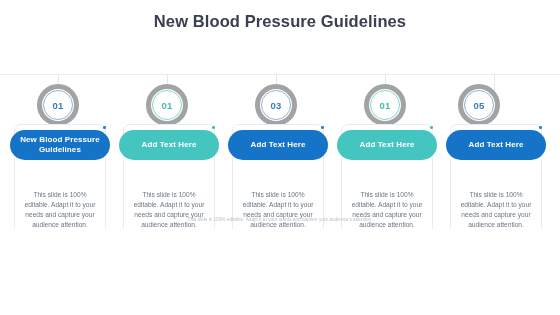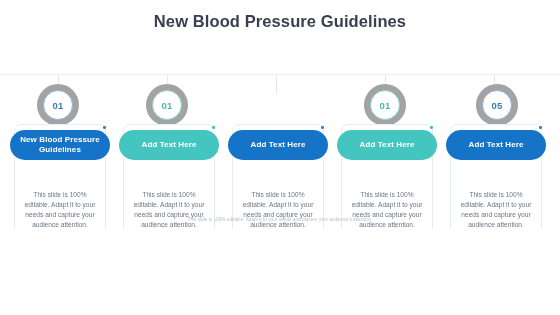--- a/index.html
+++ b/index.html
@@ -28,21 +28,21 @@
   .drop{
     position:absolute;top:74px;width:1px;height:20px;
     background:#e4e9ef;
   }
 
   
   .numwrap{
     position:absolute;top:84px;
     width:42px;height:42px;
     border-radius:50%;
-    border:7px solid #a3a3a3;
+    border:5px solid #a3a3a3;
     box-sizing:border-box;
     background:#fff;
   }
   .numinner{
     position:absolute;left:50%;top:50%;
     transform:translate(-50%,-50%);
     width:30px;height:30px;border-radius:50%;
     box-sizing:border-box;
     border:1px solid #9fb6cc;
     background:#fff;
@@ -174,20 +174,23 @@
         <rect x="5.8" y="0" width="1.4" height="2" fill="#fff"></rect>
         <rect x="5.8" y="7.2" width="1.4" height="2" fill="#fff"></rect>
         <rect x="1.9" y="3.9" width="2" height="1.4" fill="#fff"></rect>
         <rect x="9.1" y="3.9" width="2" height="1.4" fill="#fff"></rect>
         <rect x="9.2" y="6.6" width="9.6" height="7" rx="1" fill="#fff"></rect>
         <path d="M11.8 6.6v-1.4a1 1 0 0 1 1-1h2.4a1 1 0 0 1 1 1v1.4" fill="none" stroke="#fff" stroke-width="1.3"></path>
       </svg>
     </span>
   </div>
 
+  <div class="numwrap" style="left:255px;">
+    <div class="numinner blue">03</div>
+  </div>
   <div class="card" style="left:232px;"></div>
   <div class="dot" style="left:321px;"></div>
   <div class="pill blue" style="left:228px;">
     <span>Add Text Here</span>
   </div>
   <div class="body" style="left:232px;">This slide is 100% editable. Adapt it to your needs and capture your audience attention.</div>
   <div class="arch blue" style="left:257px;top:251px;">
     <span>
       <svg width="20" height="15" viewBox="0 0 20 15">
         <rect x="4.2" y="0.4" width="1.3" height="2.2" fill="#fff"></rect>
@@ -220,21 +223,21 @@
         <path d="M3.2 4.6 L3.2 1 L6 3 L10 0.4 L14 3 L16.8 1 L16.8 4.6 Z" fill="#fff"></path>
         <rect x="3.2" y="5.4" width="13.6" height="1.5" fill="#fff"></rect>
         <rect x="4.4" y="7.9" width="11.2" height="6.6" rx="0.8" fill="#fff"></rect>
         <rect x="6.2" y="9.5" width="7.6" height="0.85" fill="#45c5c0"></rect>
         <rect x="6.2" y="11.1" width="7.6" height="0.85" fill="#45c5c0"></rect>
         <rect x="6.2" y="12.7" width="5" height="0.85" fill="#45c5c0"></rect>
       </svg>
     </span>
   </div>
 
-  <div class="numwrap" style="left:476px;">
+  <div class="numwrap" style="left:458px;">
     <div class="numinner blue">05</div>
   </div>
   <div class="card" style="left:450px;"></div>
   <div class="dot" style="left:539px;"></div>
   <div class="pill blue" style="left:446px;">
     <span>Add Text Here</span>
   </div>
   <div class="body" style="left:450px;">This slide is 100% editable. Adapt it to your needs and capture your audience attention.</div>
   <div class="arch blue" style="left:475px;top:251px;">
     <span>

